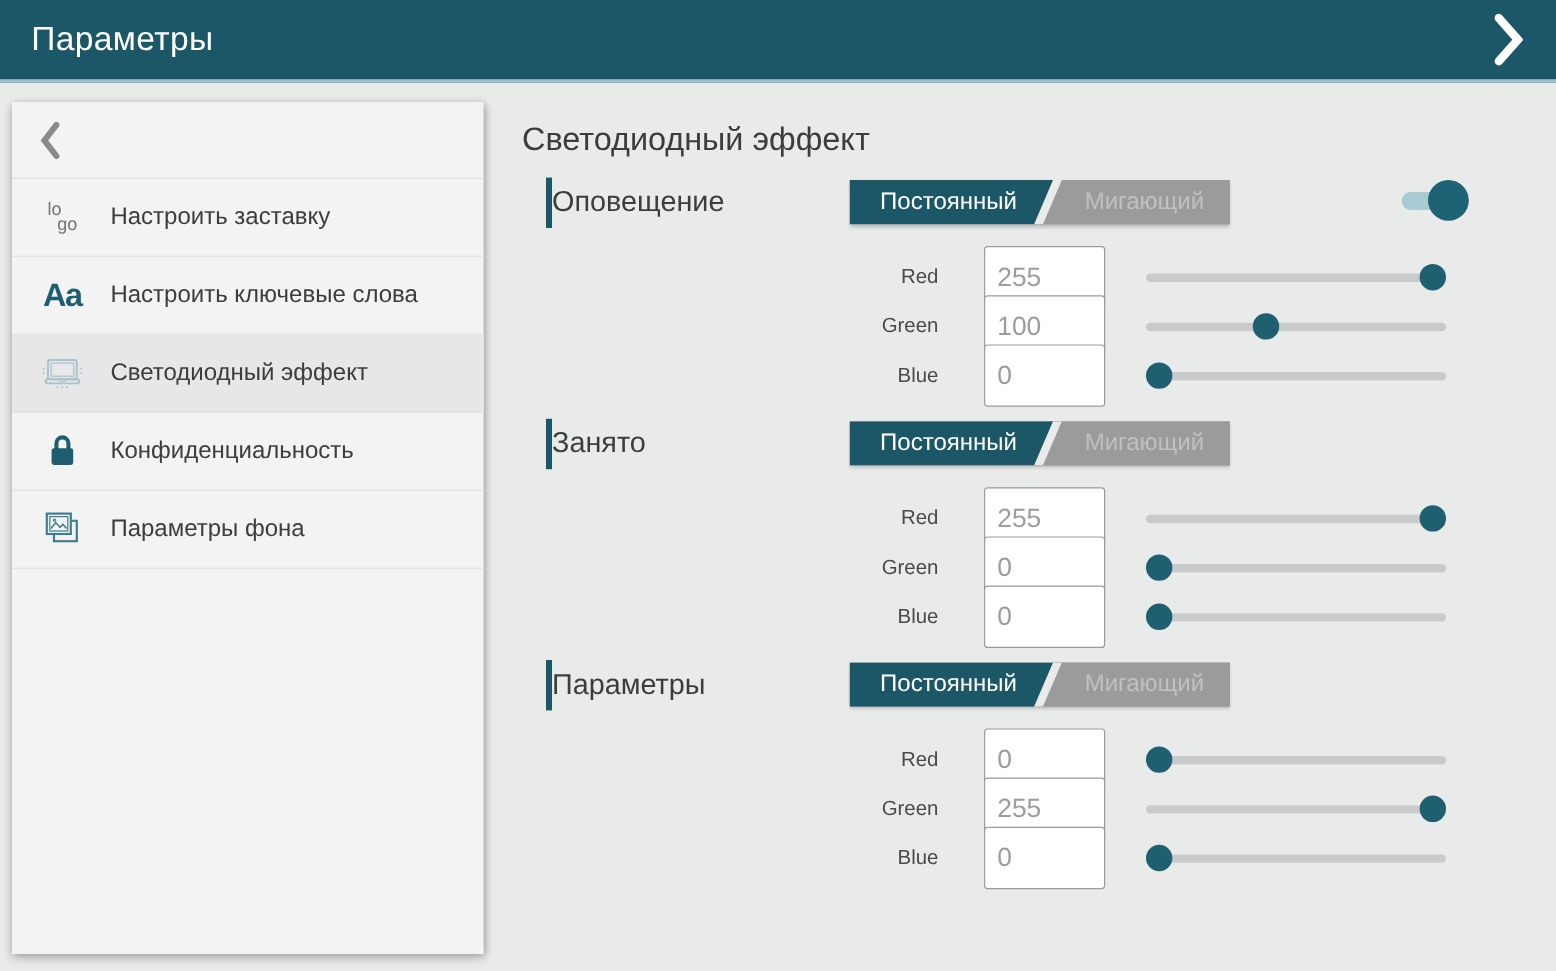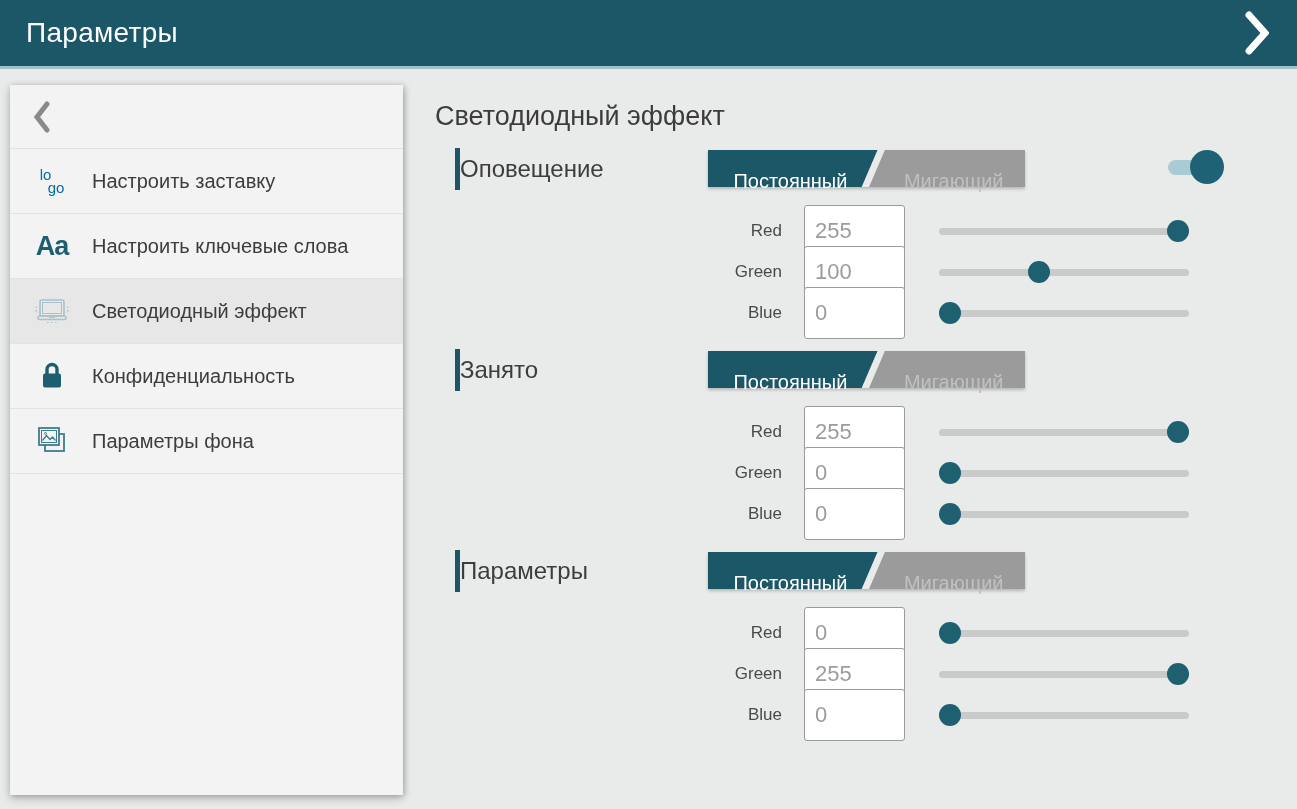--- a/index.html
+++ b/index.html
@@ -35,54 +35,54 @@
   .side-item {
     display:flex; align-items:center; gap:18px;
     padding:10px 14px 10px 20px; min-height:65px;
     border-bottom:1px solid #e3e3e3;
     font-size:20px; color:#3d3d3d; cursor:pointer;
   }
   .side-item.selected { background:#e7e7e7; }
   .icon-box { width:44px; min-width:44px; display:flex; justify-content:center; align-items:center; }
   .side-label { line-height:26px; }
 
-  .logo-ic { display:flex; flex-direction:column; color:#0369a1; font-size:15px; font-weight:500; line-height:13px; }
+  .logo-ic { display:flex; flex-direction:column; color:#737373; font-size:15px; font-weight:500; line-height:13px; }
   .logo-ic .l2 { padding-left:8px; }
   .aa-ic { font-size:27px; font-weight:700; color:#1d5f70; letter-spacing:-1px; }
 
   
   .main { position:absolute; left:403px; top:72px; right:0; bottom:0; padding:16px 0 0 32px; }
   .main-title { margin:13px 0 0; font-size:27px; font-weight:400; color:#3c3c3c; }
 
   .sec-head { position:relative; height:44px; margin-top:15px; display:flex; align-items:center; }
   .accent-bar { width:5px; height:42px; background:var(--accent); margin-left:20px; }
   .sec-title { margin-left:0; font-size:24px; color:#3d3d3d; }
 
   .segmented {
     position:absolute; left:273px; top:3px; width:317px; height:37px;
     background:#9b9b9b; box-shadow:0 2px 3px rgba(0,0,0,.22); cursor:pointer;
   }
   .seg-teal { position:absolute; inset:0; background:var(--accent);
     clip-path:polygon(0 0, 53.5% 0, 48.5% 100%, 0 100%); }
   .seg-gap { position:absolute; inset:0; background:#e9eaea;
     clip-path:polygon(53.5% 0, 55.8% 0, 50.8% 100%, 48.5% 100%); }
   .seg-on, .seg-off {
-    position:absolute; top:13px; height:100%; display:flex; align-items:center; justify-content:center;
+    position:absolute; top:0; height:100%; display:flex; align-items:center; justify-content:center;
     font-size:20px; z-index:2;
   }
   .seg-on { left:0; width:52%; color:#ffffff; }
   .seg-off { right:0; width:45%; color:#c0c0c0; }
 
   .toggle { position:absolute; left:733px; top:2px; width:58px; height:36px; cursor:pointer; }
   .toggle-track { position:absolute; left:0; top:11px; width:46px; height:15px; border-radius:8px; background:#a9cbd5; }
   .toggle-knob { position:absolute; left:22px; top:1px; width:34px; height:34px; border-radius:50%; background:#1e6375; }
 
   .rgb-rows { margin-top:20px; }
   .rgb-row { display:flex; align-items:center; margin-left:272px; height:40px; margin-bottom:1px; }
-  .rgb-label { width:75px; text-align:right; font-size:17px; color:#4a4a4a; margin-right:22px; }
+  .rgb-label { width:75px; text-align:right; font-size:17px; color:#4a4a4a; margin-right:38px; }
   .rgb-input {
     width:101px; height:52px; padding:0 6px 0 10px;
     font-family:"Liberation Sans", sans-serif; font-size:22px; color:#9c9c9c;
     border:1px solid #9b9b9b; border-radius:3px; background:#ffffff; outline:none;
   }
   .slider { position:relative; width:250px; height:24px; margin-left:34px; cursor:pointer; }
   .slider-track { position:absolute; left:0; right:0; top:9px; height:7px; border-radius:3.5px; background:#c9cbcb; }
   .slider-thumb { position:absolute; top:1px; width:22px; height:22px; border-radius:50%; background:var(--knob); }
 
   svg { display:block; }

